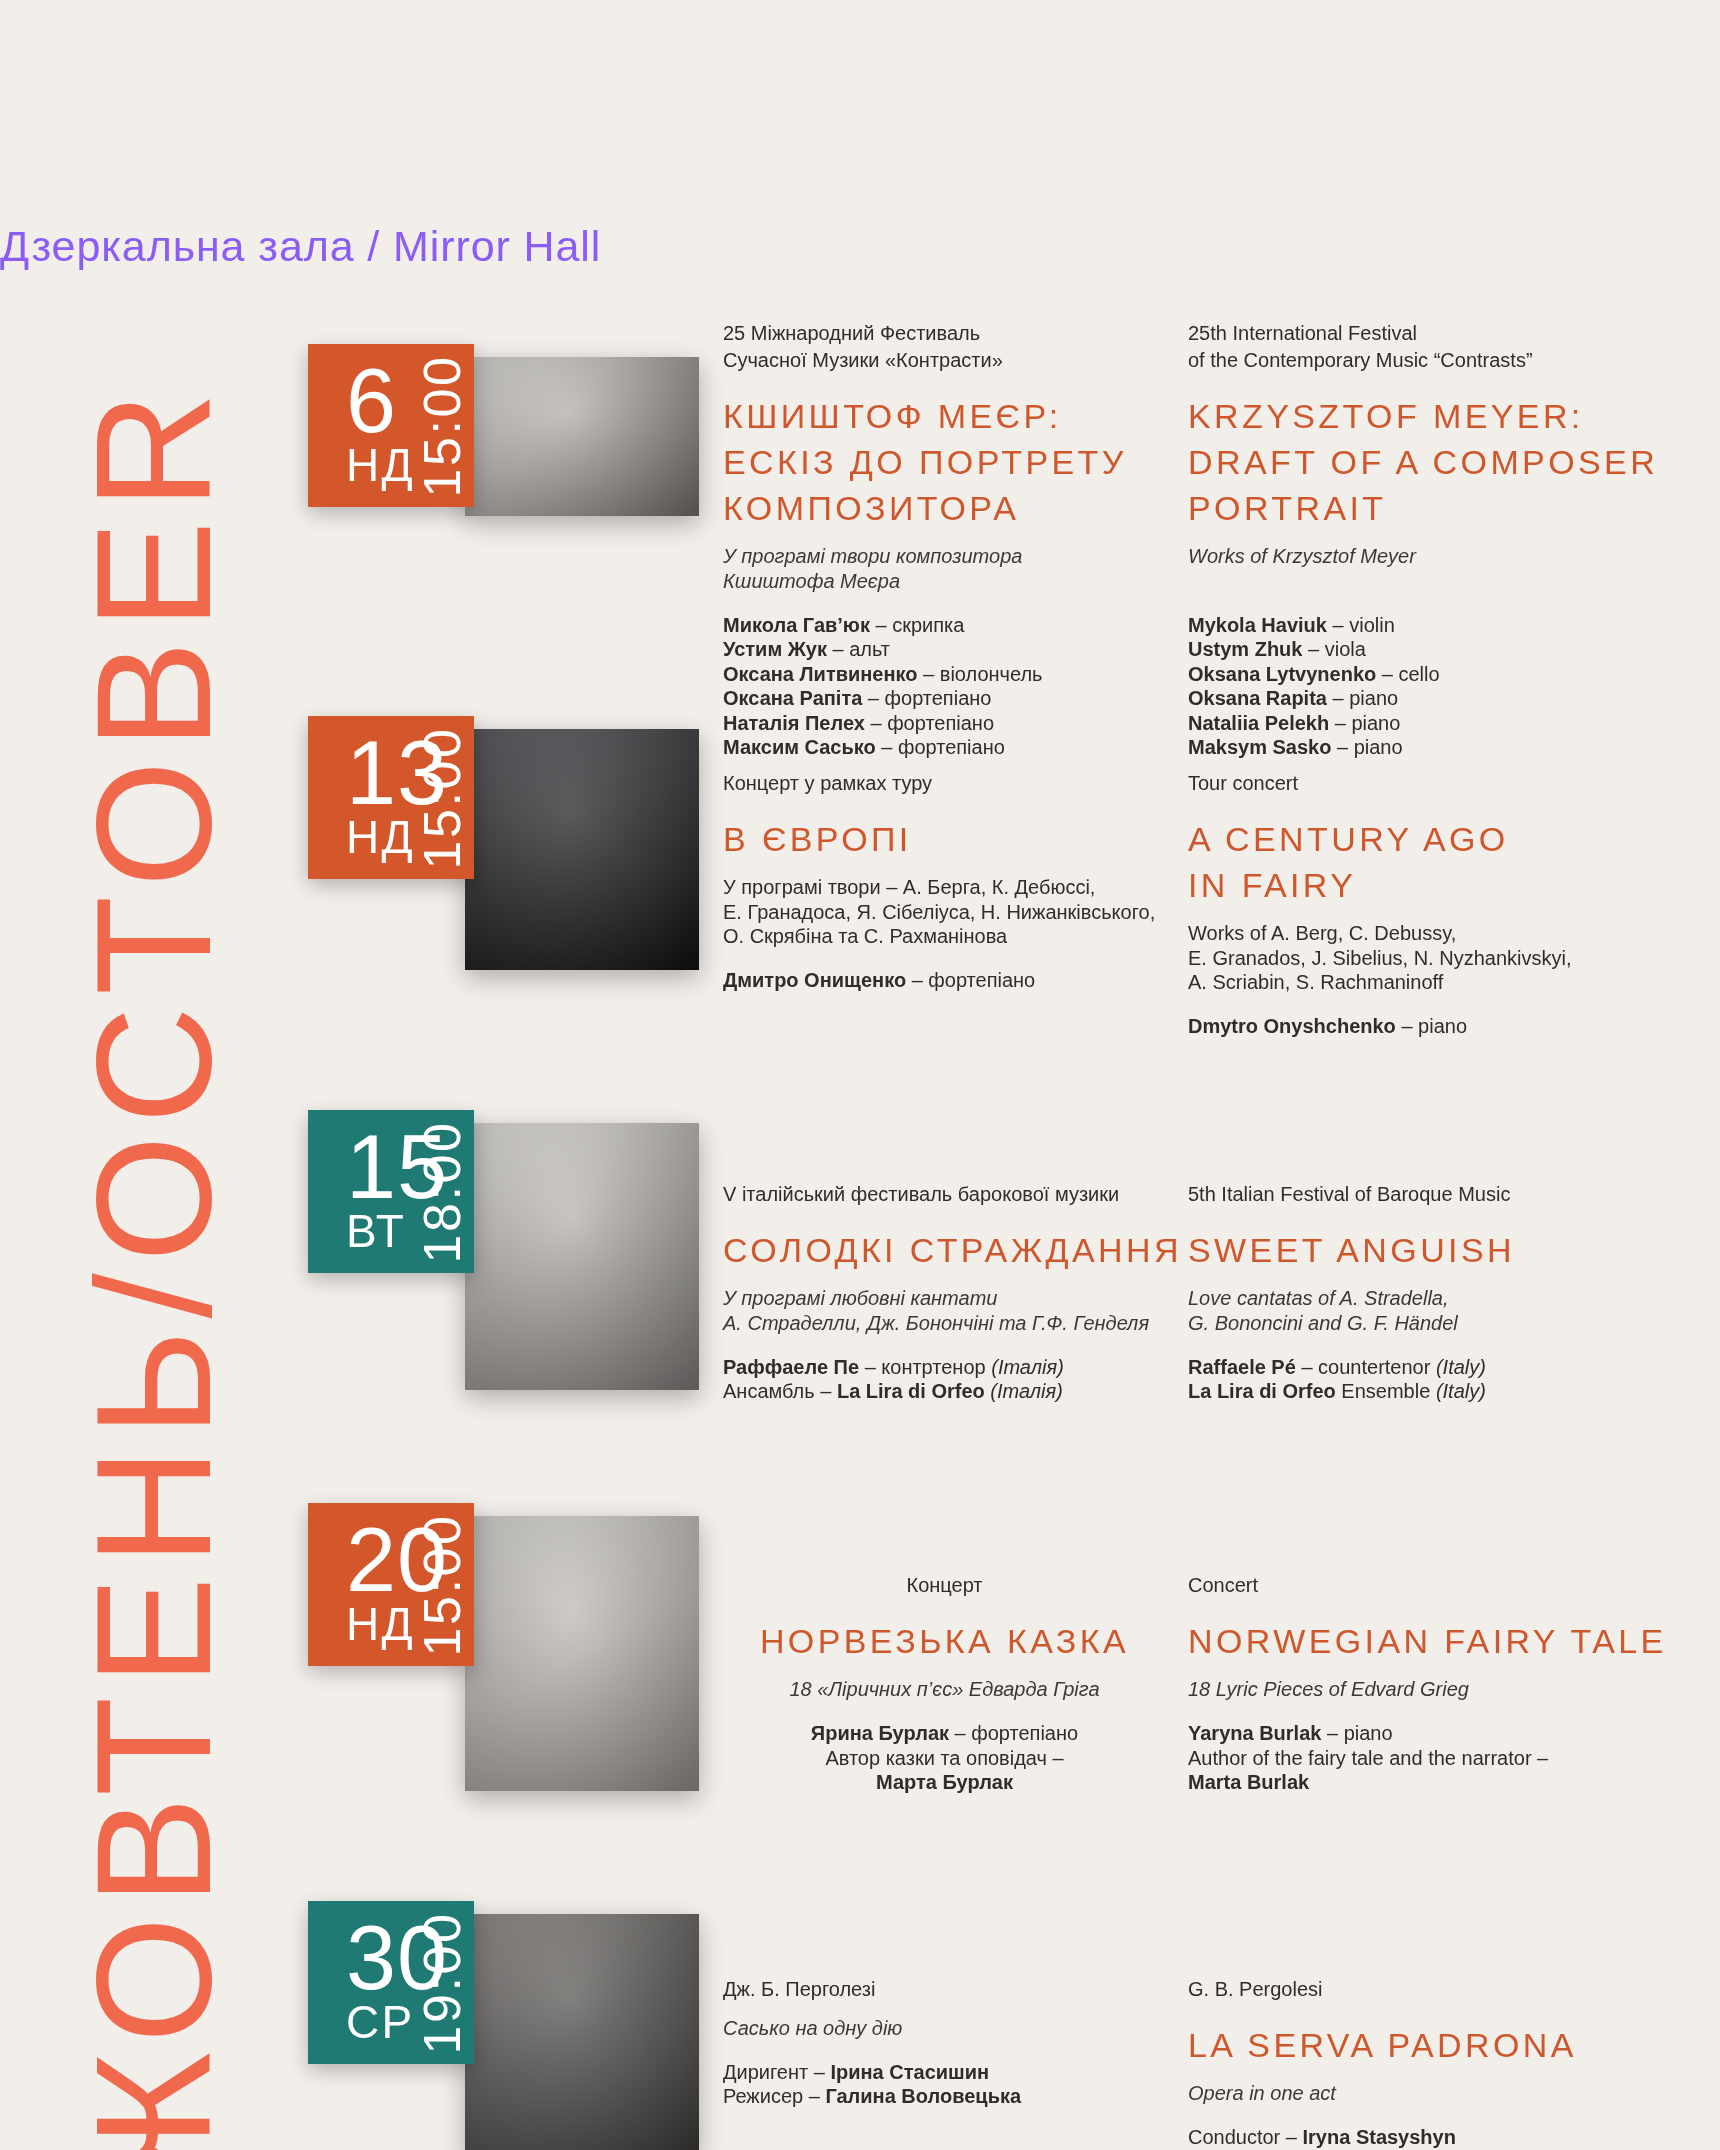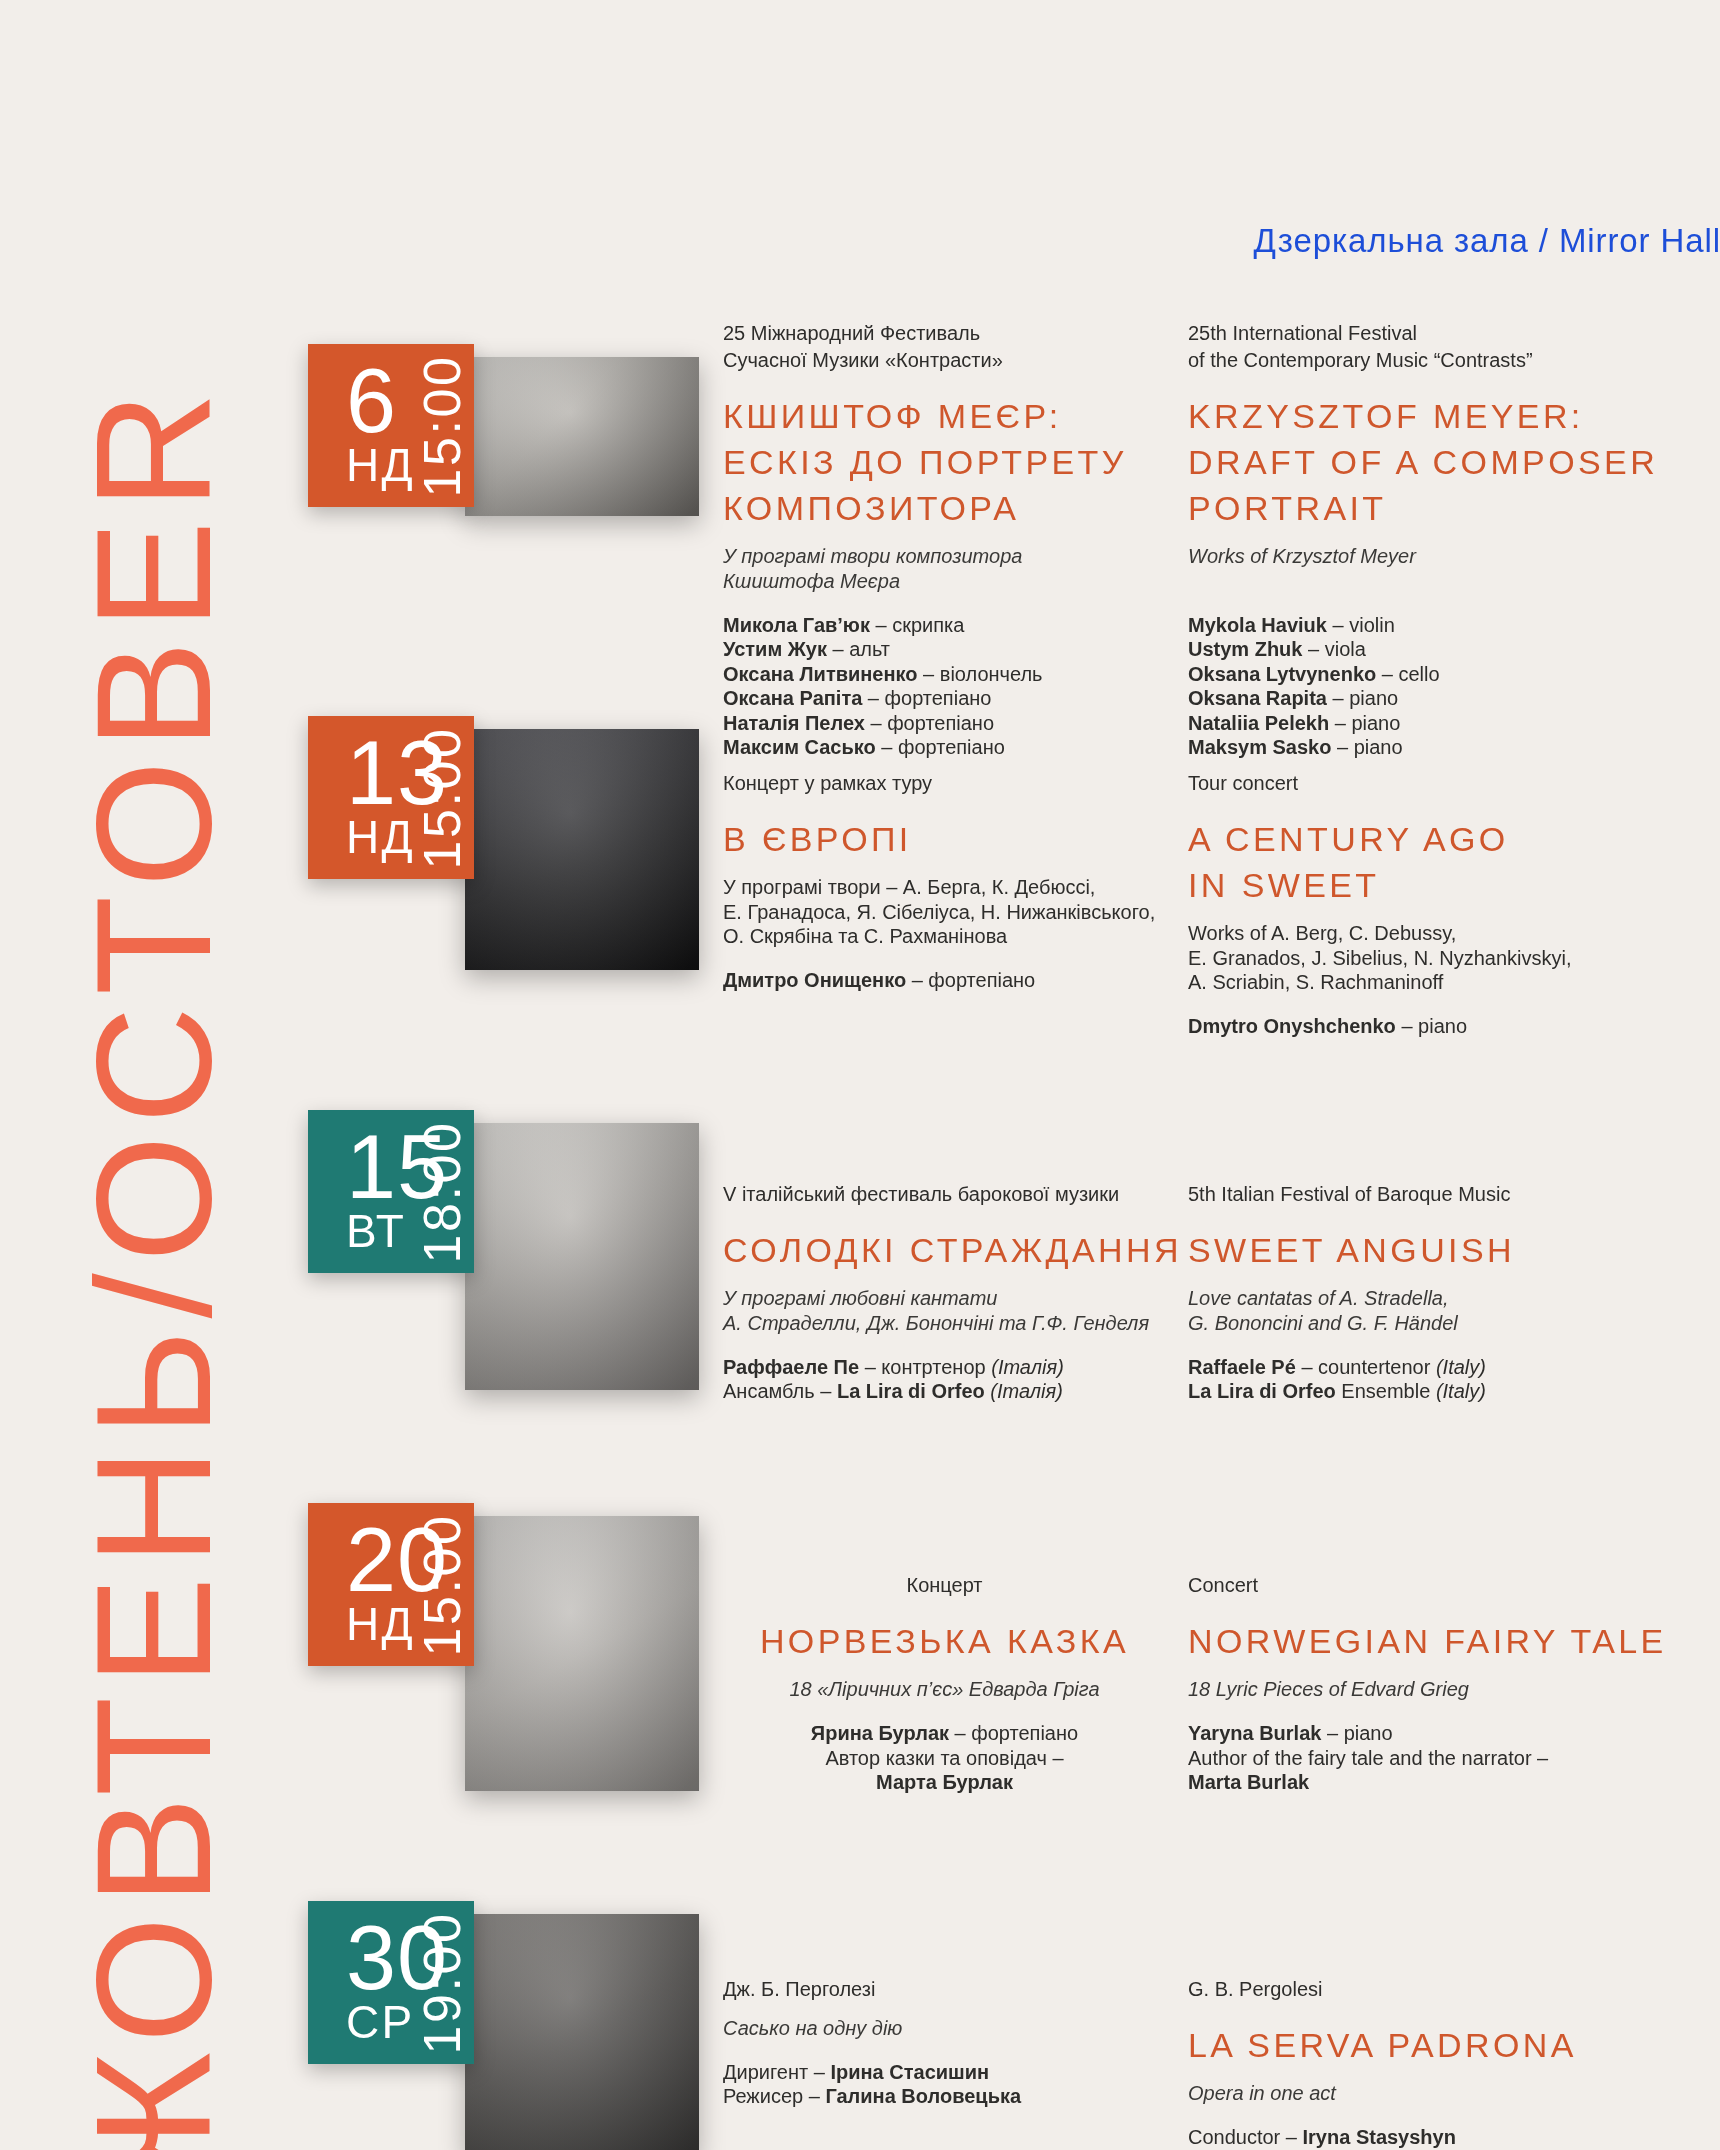--- a/index.html
+++ b/index.html
@@ -18,22 +18,22 @@
     font-size:163px;letter-spacing:11.2px;color:#F0694C;font-weight:300;}
 
   
   .logo-row{position:absolute;top:80px;left:0;width:100%;
     display:flex;justify-content:center;align-items:center;gap:25px;}
   .logo-col div{font-size:27.5px;line-height:38px;color:#3A3938;letter-spacing:0.4px;}
   .logo-left{text-align:right;}
   .logo-right{text-align:left;}
   .emblem{width:82px;height:133px;}
 
-  .subtitle{position:absolute;top:222px;left:0;width:100%;text-align:right;
-    font-size:33px;font-weight:300;color:#1d4ed8;letter-spacing:0.9px;}
+  .subtitle{position:absolute;top:222px;left:0;width:100%;text-align:left;
+    font-size:43px;font-weight:300;color:#8b5cf6;letter-spacing:0.9px;}
 
   
   .event{position:absolute;left:0;width:100%;height:430px;}
   .datebox{position:absolute;left:308px;top:0;width:166px;height:163px;
     background:var(--accent,#D4572B);color:#FFFFFF;
     box-shadow:0 6.9px 19px rgba(0,0,0,.25);}
   .day{position:absolute;left:38px;top:12px;font-size:90px;line-height:1;
     font-weight:500;letter-spacing:0.9px;}
   .weekday{position:absolute;left:38px;bottom:14.6px;font-size:46px;
     font-weight:300;letter-spacing:2.2px;}
@@ -161,21 +161,21 @@
           <div class="performers">
             <div><span class="seg-b">Дмитро Онищенко</span><span class="seg-n"> – фортепіано</span></div>
           </div>
         </div>
         <div class="col en" style="top: 54px;">
           <div class="kicker">
             <div>Tour concert</div>
           </div>
           <div class="title">
             <div>A CENTURY AGO</div>
-            <div>IN SWEET</div>
+            <div>IN FAIRY</div>
           </div>
           <div class="program">
             <div>Works of A. Berg, C. Debussy,</div>
             <div>E. Granados, J. Sibelius, N. Nyzhankivskyi,</div>
             <div>A. Scriabin, S. Rachmaninoff</div>
           </div>
           <div class="performers">
             <div><span class="seg-b">Dmytro Onyshchenko</span><span class="seg-n"> – piano</span></div>
           </div>
         </div>

